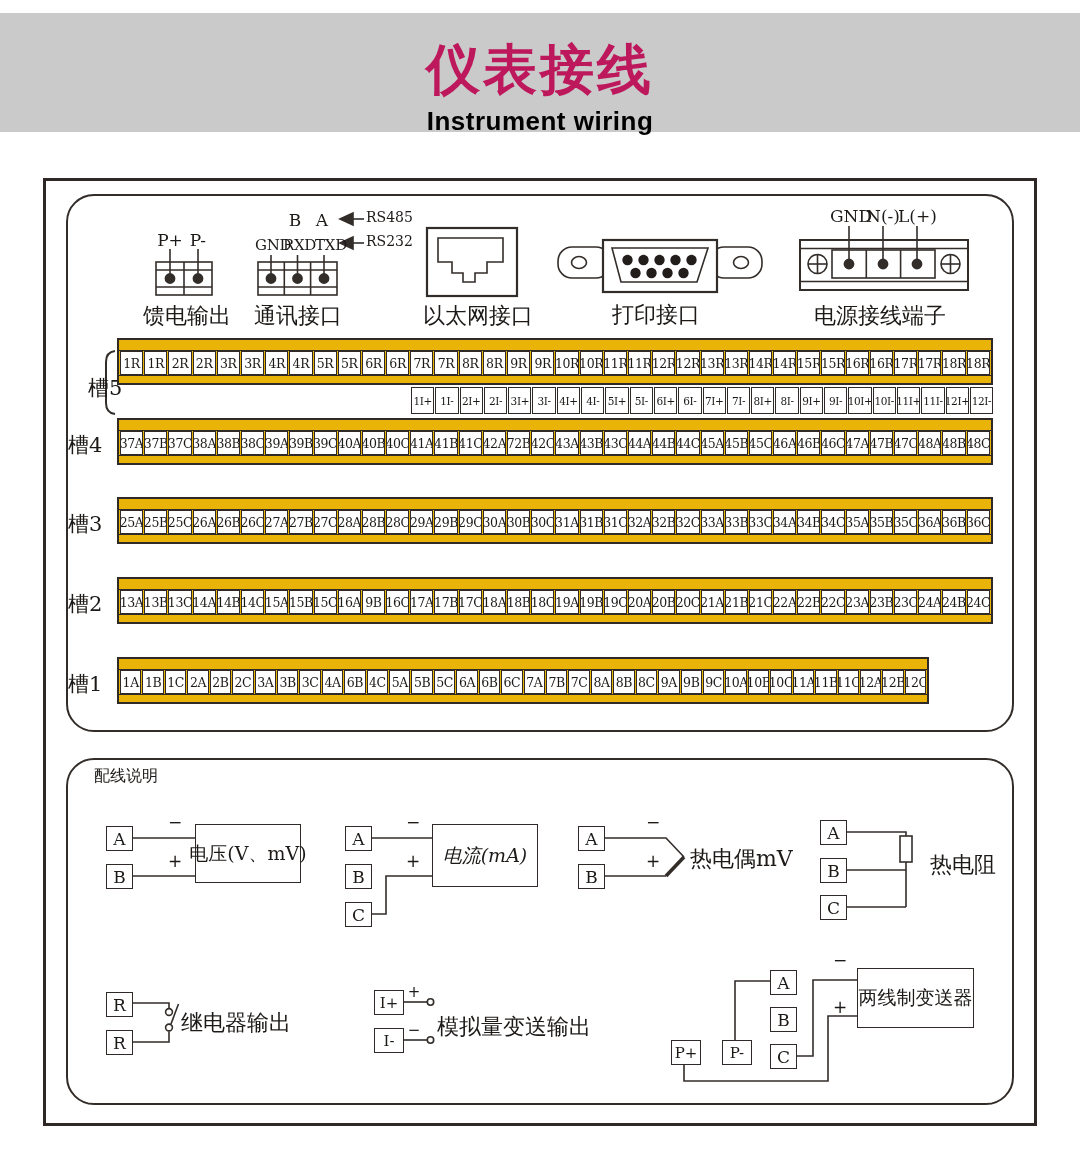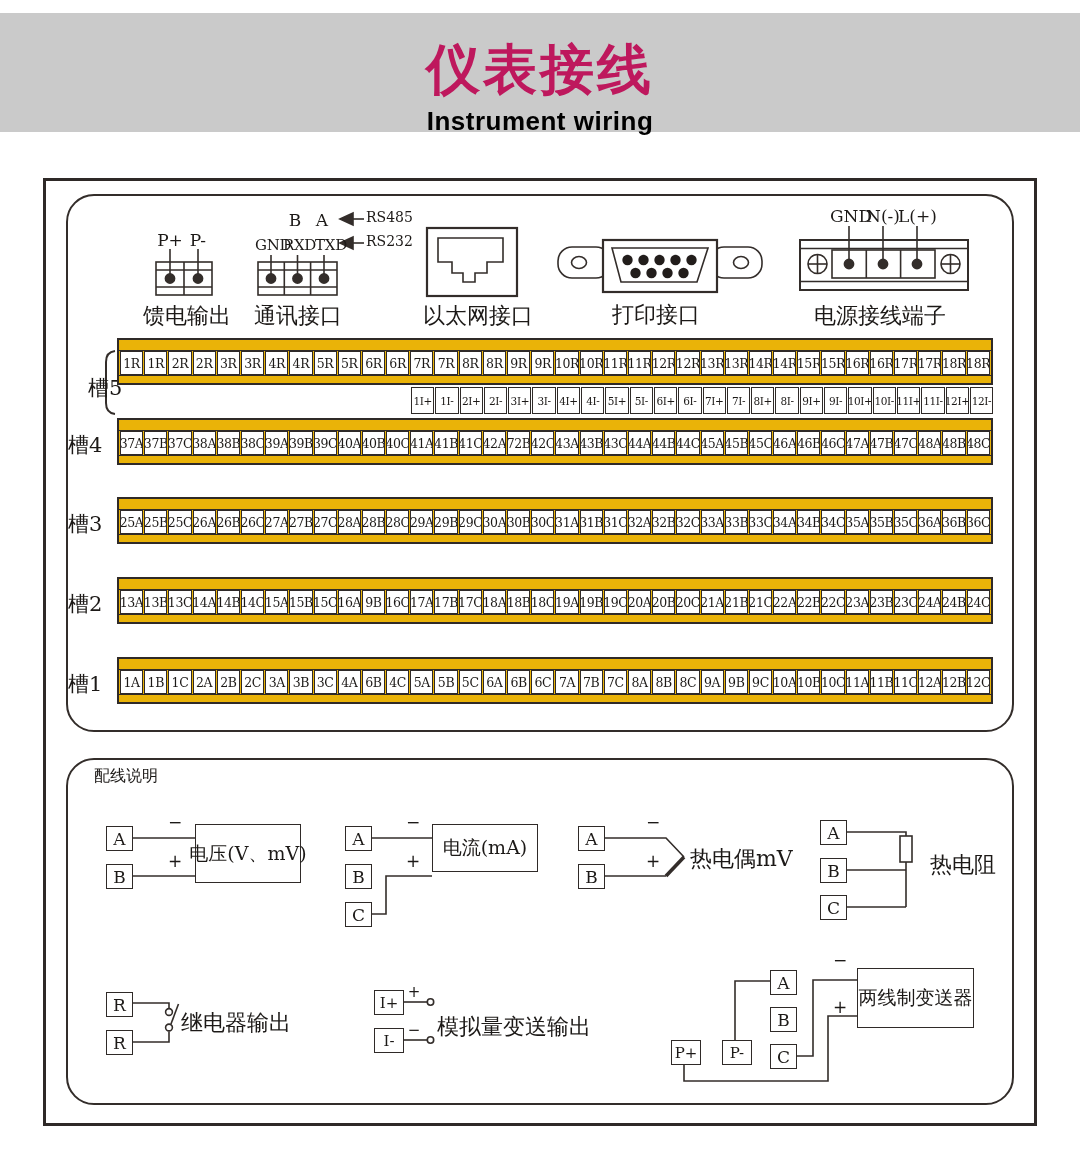--- a/index.html
+++ b/index.html
@@ -387,21 +387,21 @@
       <div class="cell">22C</div>
       <div class="cell">23A</div>
       <div class="cell">23B</div>
       <div class="cell">23C</div>
       <div class="cell">24A</div>
       <div class="cell">24B</div>
       <div class="cell">24C</div>
     </div>
   <div class="bandb"></div>
 </div>
-<div class="abs strip" style="left:117px;top:657px;width:876px;height:47px;">
+<div class="abs strip" style="left:117px;top:657px;width:812px;height:47px;">
   <div class="band"></div>
   <div class="cells">
       <div class="cell">1A</div>
       <div class="cell">1B</div>
       <div class="cell">1C</div>
       <div class="cell">2A</div>
       <div class="cell">2B</div>
       <div class="cell">2C</div>
       <div class="cell">3A</div>
       <div class="cell">3B</div>
@@ -443,21 +443,21 @@
 <div class="abs tbox" style="left:106px;top:864px;">B</div>
 <div class="abs sign" style="left:165px;top:812px;">−</div>
 <div class="abs sign" style="left:165px;top:851px;">+</div>
 <div class="abs dbox" style="left:195px;top:824px;width:106px;height:59px;text-align:center;">电压(V、mV)</div>
 
 <div class="abs tbox" style="left:345px;top:826px;">A</div>
 <div class="abs tbox" style="left:345px;top:864px;">B</div>
 <div class="abs tbox" style="left:345px;top:902px;">C</div>
 <div class="abs sign" style="left:403px;top:812px;">−</div>
 <div class="abs sign" style="left:403px;top:851px;">+</div>
-<div class="abs dbox" style="left:432px;top:824px;width:106px;height:48px;">电流(mA)</div>
+<div class="abs dbox" style="left:432px;top:824px;width:106px;height:63px;font-style:italic;">电流(mA)</div>
 
 <div class="abs tbox" style="left:578px;top:826px;">A</div>
 <div class="abs tbox" style="left:578px;top:864px;">B</div>
 <div class="abs sign" style="left:643px;top:812px;">−</div>
 <div class="abs sign" style="left:643px;top:851px;">+</div>
 <div class="abs cap" style="left:690px;top:844px;">热电偶mV</div>
 
 <div class="abs tbox" style="left:820px;top:820px;">A</div>
 <div class="abs tbox" style="left:820px;top:858px;">B</div>
 <div class="abs tbox" style="left:820px;top:895px;">C</div>

